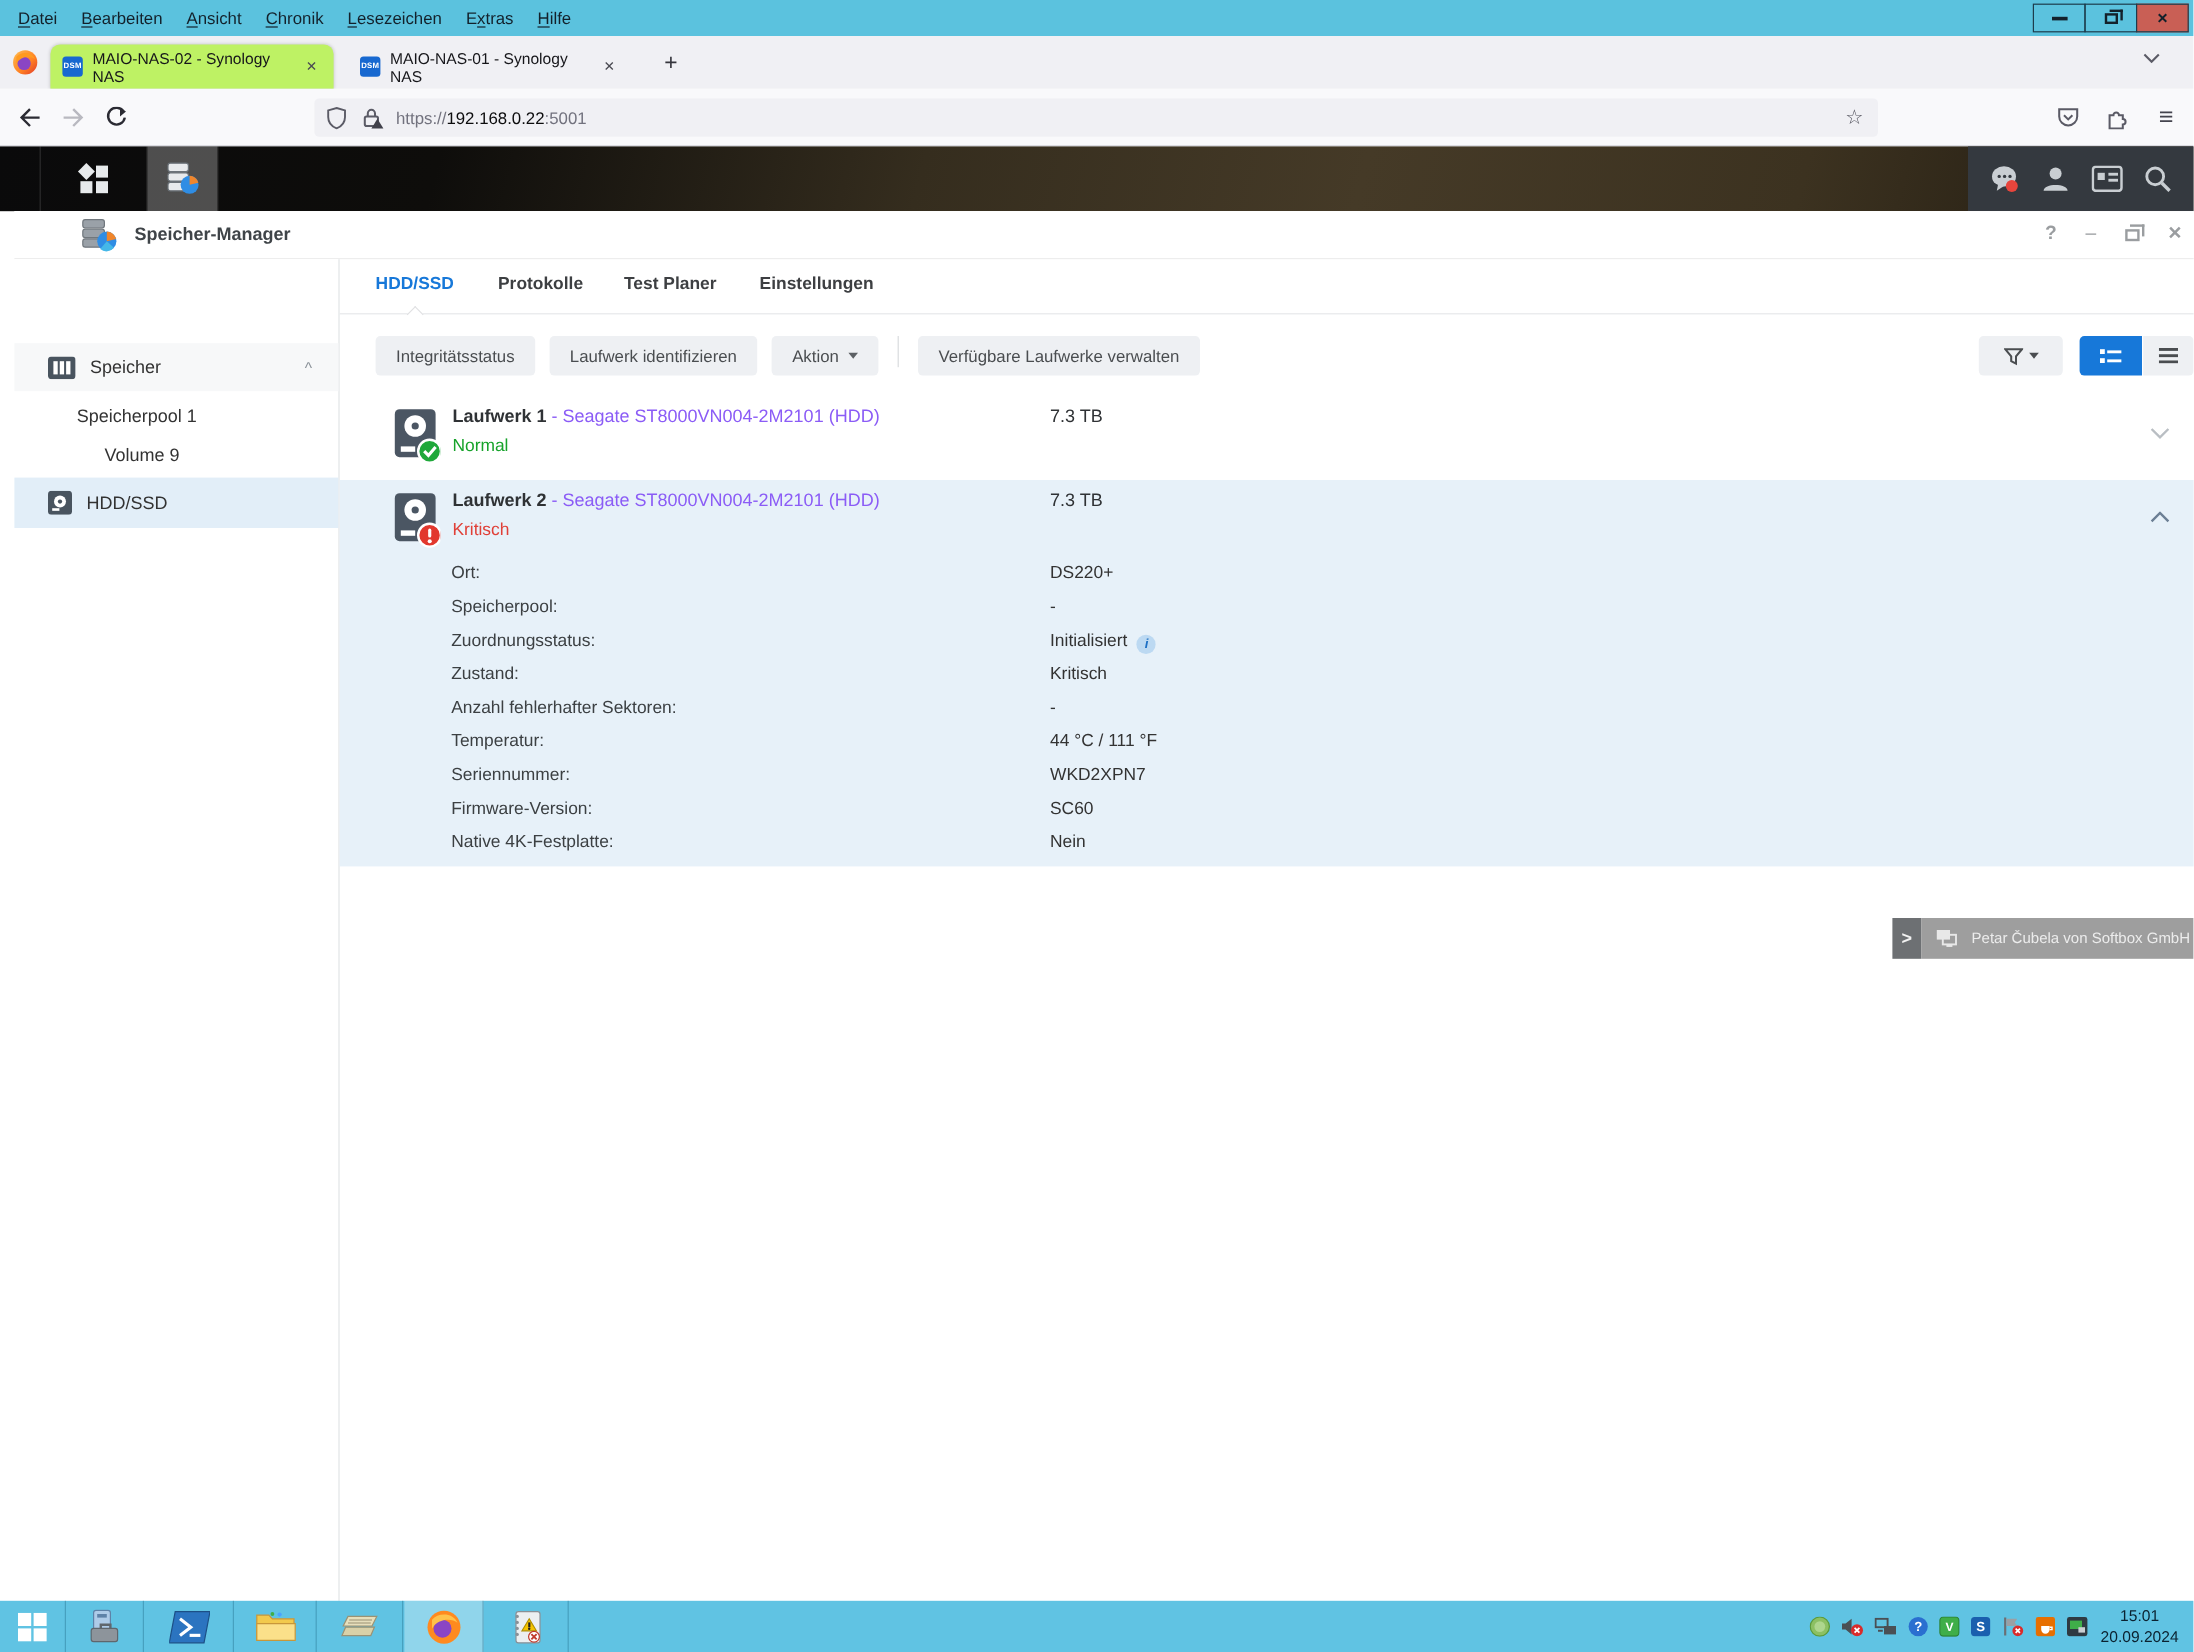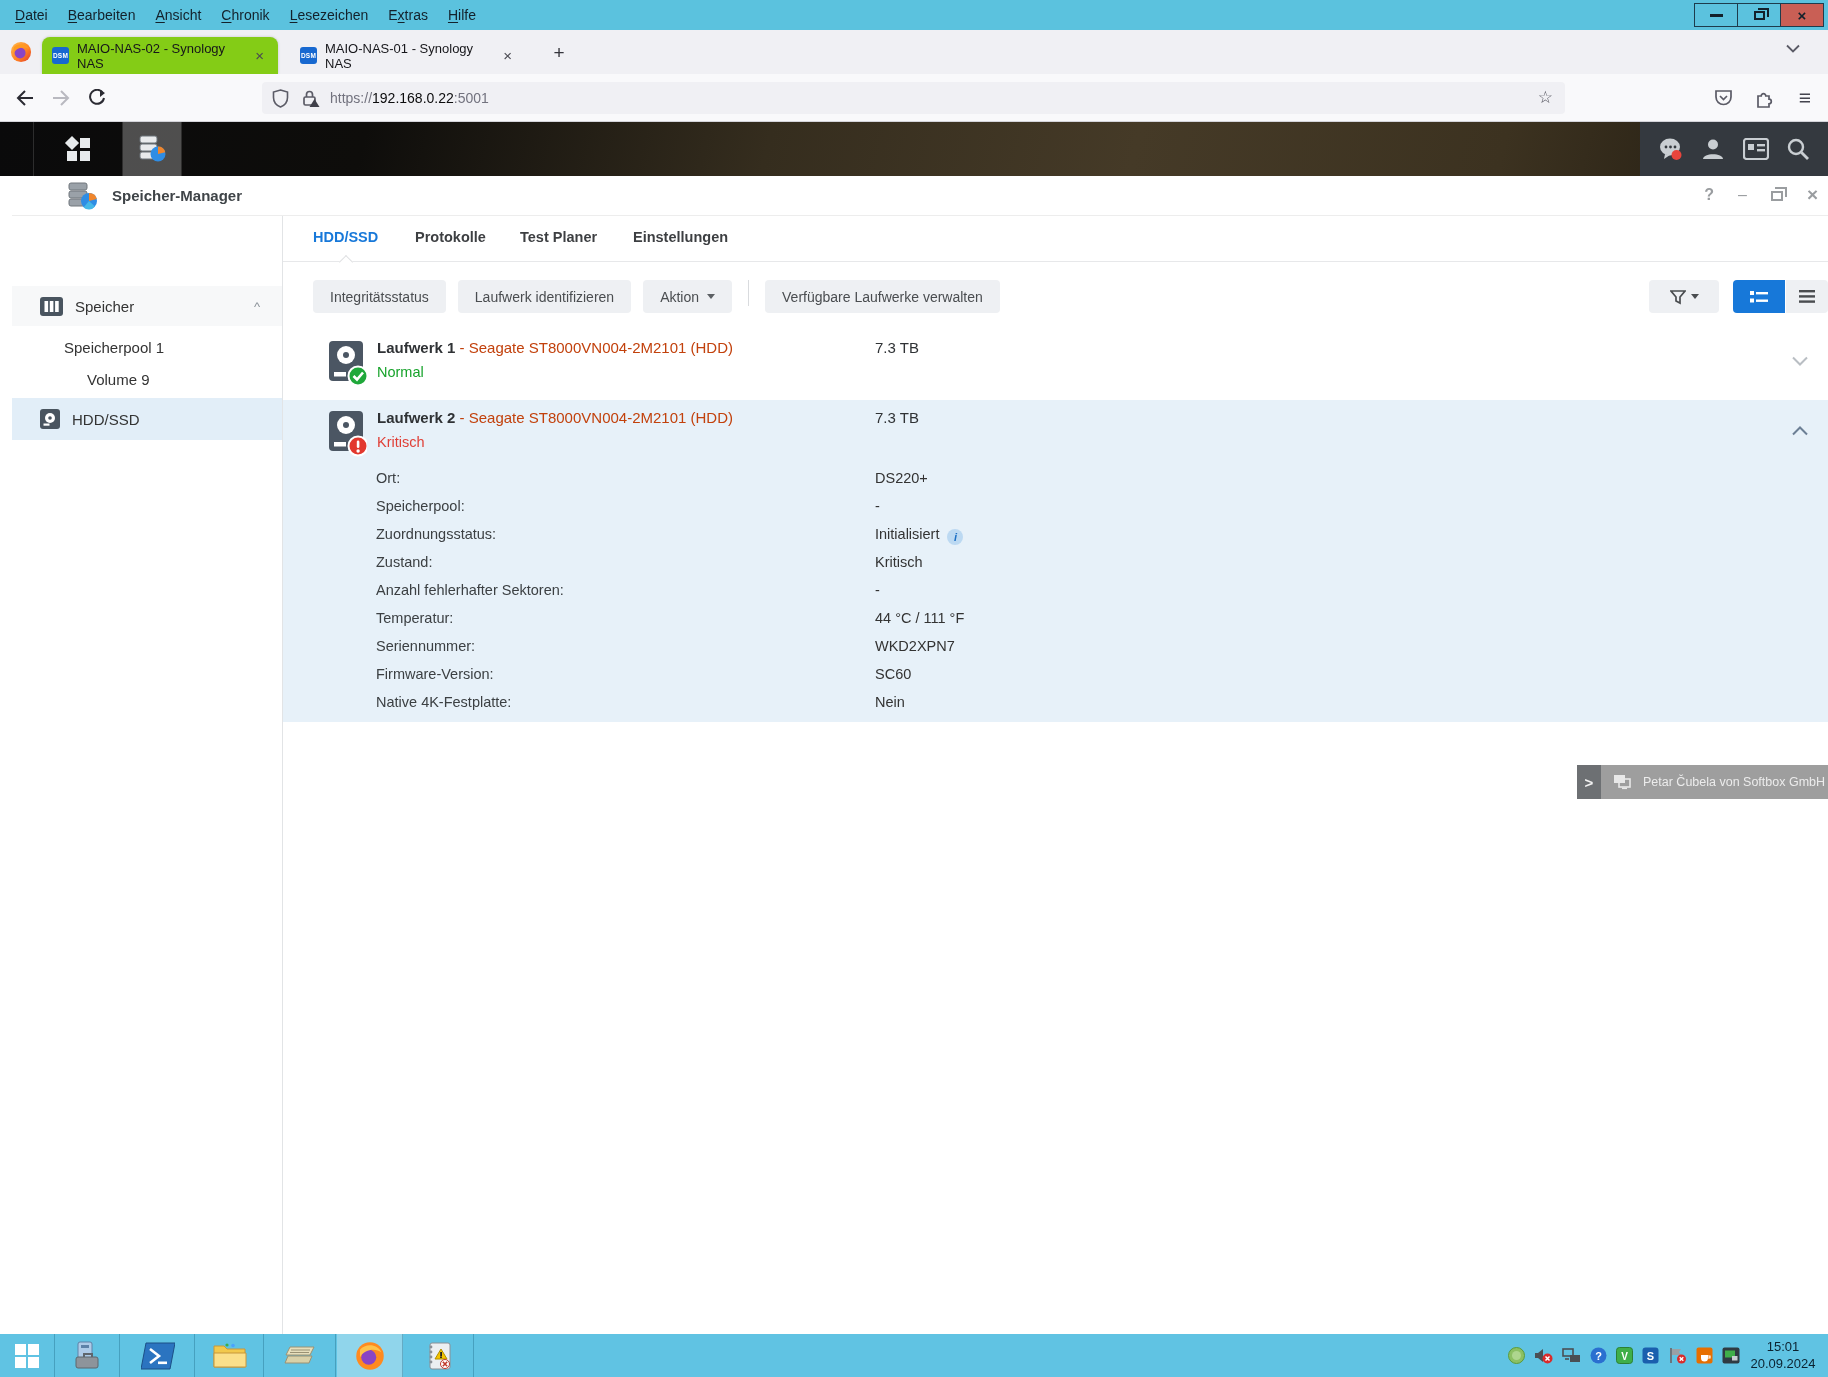--- a/index.html
+++ b/index.html
@@ -18,21 +18,21 @@
   .wmbtn.close { background:#c95f55; }
   .glyph-min { width:13px; height:3px; background:#13212b; }
   .glyph-restore { width:11px; height:9px; border:2px solid #13212b; position:relative; background:#5bc2de; }
   .glyph-restore::before { content:""; position:absolute; left:2px; top:-5px; width:9px; height:7px; border:2px solid #13212b; border-bottom:none; border-left:none; }
   .glyph-x { font-size:15px; font-weight:bold; color:#13212b; line-height:1; }
 
   
   .tabbar { left:0; top:30px; width:100%; height:44px; background:#f0f0f4; }
   .fx-logo { position:absolute; left:10px; top:11px; }
   .btab { position:absolute; top:7px; height:37px; display:flex; align-items:center; padding:0 10px; border-radius:8px 8px 0 0; font-size:13px; color:#16161a; }
-  .btab.active { background:#84cc16; box-shadow:0 0 3px rgba(0,0,0,.18); }
+  .btab.active { background:#bef264; box-shadow:0 0 3px rgba(0,0,0,.18); }
   .btab .dsm-fav { width:17px; height:17px; border-radius:3px; background:#1768d0; color:#fff; font-size:6.5px; font-weight:bold; display:flex; align-items:center; justify-content:center; margin-right:8px; flex:none; letter-spacing:.2px; }
   .btab .tclose { margin-left:10px; color:#4a4a52; font-size:15px; line-height:1; padding:1px 4px; border-radius:3px; }
   .newtab { position:absolute; top:12px; font-size:19px; color:#35353c; width:28px; text-align:center; border-radius:4px; }
   .alltabs { position:absolute; right:28px; top:14px; }
 
   
   .navbar { left:0; top:74px; width:100%; height:48px; background:#f9f9fb; border-bottom:1px solid #d4d4da; }
   .navic { position:absolute; top:11px; width:26px; height:26px; display:flex; align-items:center; justify-content:center; border-radius:4px; }
   .urlbar { position:absolute; left:262px; top:8px; width:1303px; height:32px; background:#f0f0f4; border-radius:4px; display:flex; align-items:center; padding:0 10px; }
   .urltext { font-size:14px; color:#0c0c0d; margin-left:10px; white-space:nowrap; }
@@ -79,21 +79,21 @@
   .right-tools { position:absolute; right:12px; top:64px; display:flex; align-items:center; }
   .filter-btn { width:70px; height:33px; background:#eef0f3; border-radius:4px; display:flex; align-items:center; justify-content:center; margin-right:14px; }
   .seg-blue { width:52px; height:33px; background:#1778d9; border-radius:4px 0 0 4px; display:flex; align-items:center; justify-content:center; }
   .seg-gray { width:42px; height:33px; background:#eef0f3; border-radius:0 4px 4px 0; display:flex; align-items:center; justify-content:center; margin-left:1px; }
 
   
   .drow { position:absolute; left:0; width:100%; }
   .drive-ico { position:absolute; left:44px; top:9px; }
   .dtitle { position:absolute; left:94px; top:9px; font-size:15px; }
   .dtitle b { color:#2f3235; }
-  .dtitle .model { color:#c2410c; }
+  .dtitle .model { color:#8b5cf6; }
   .dsize { position:absolute; left:592px; top:9px; font-size:15px; color:#2f3235; }
   .dstatus { position:absolute; left:94px; top:34px; font-size:14.5px; }
   .green { color:#17a32b; }
   .red { color:#e04038; }
   .row-chev { position:absolute; right:32px; top:26px; }
   .expanded { background:#e7f1f9; }
   .details { position:absolute; left:0; top:70px; width:100%; }
   .drole { position:absolute; font-size:14.5px; color:#3c4043; }
   .dlab { left:93px; }
   .dval { left:592px; color:#333; }

